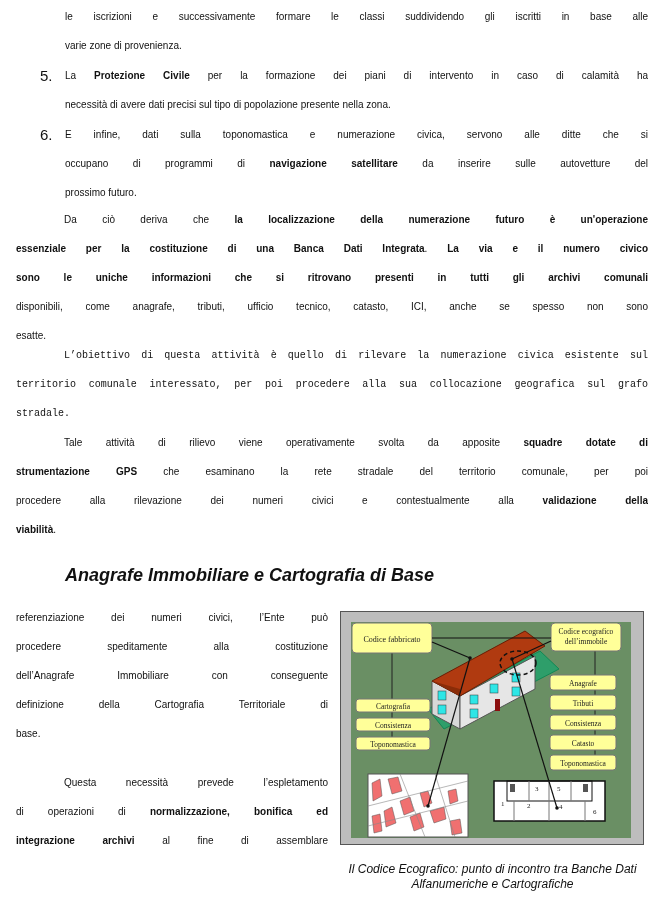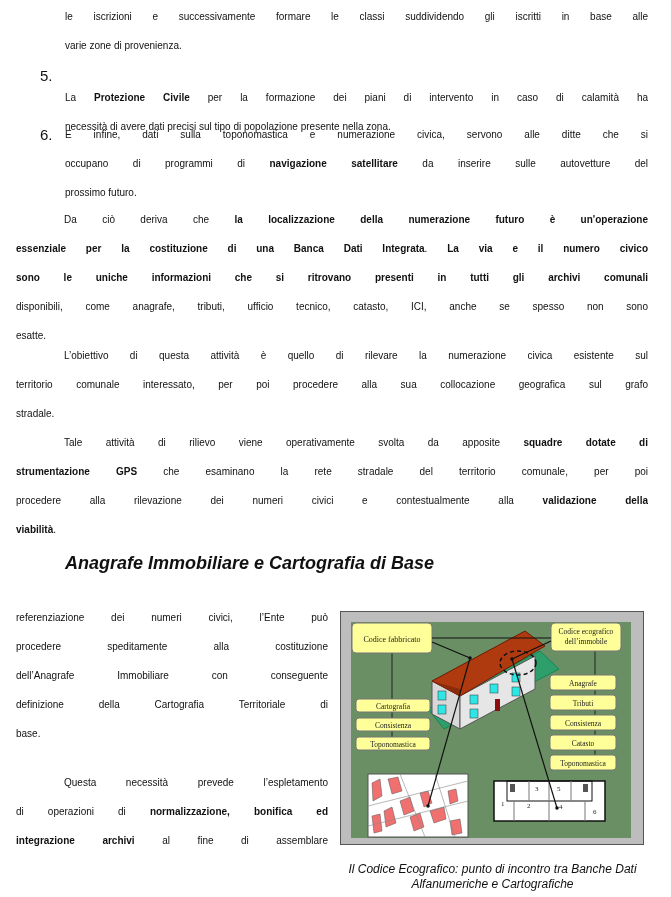--- a/index.html
+++ b/index.html
@@ -3,54 +3,54 @@
 <meta charset="utf-8">
 <style>
   html, body { margin: 0; padding: 0; background: #ffffff; }
   body { width: 671px; height: 897px; position: relative; overflow: hidden;
          font-family: "Liberation Sans", sans-serif; color: #111; }
   .p { position: absolute; font-size: 10px; line-height: 29px; text-align: justify; }
   .p b { font-weight: bold; }
   .line { display: block; white-space: nowrap; }
   .just { display: block; text-align: justify; text-align-last: justify; white-space: normal; height: 29px; overflow: hidden; }
   .num { position: absolute; left: 40px; font-size: 15px; line-height: 29px; }
-  .heading { position: absolute; left: 65px; top: 553px; font-size: 18px; font-weight: bold; font-style: italic; }
+  .heading { position: absolute; left: 65px; top: 565px; font-size: 18px; font-weight: bold; font-style: italic; }
   .caption { position: absolute; left: 340px; top: 862px; width: 305px; text-align: center; font-size: 12px; font-style: italic; line-height: 15px; }
   .figure { position: absolute; left: 340px; top: 611px; width: 304px; height: 234px; }
 </style>
 </head>
 <body>
 
 <div class="p" style="left:65px; top:2px; width:583px;">
   <span class="just">le iscrizioni e successivamente formare le classi suddividendo gli iscritti in base alle</span>
   <span class="line">varie zone di provenienza.</span>
 </div>
 
 <div class="num" style="top:61px;">5.</div>
-<div class="p" style="left:65px; top:61px; width:583px;margin-top:22px;">
+<div class="p" style="left:65px; top:61px; width:583px;">
   <span class="just"><span>La </span><b>Protezione Civile</b><span> per la formazione dei piani di intervento in caso di calamità ha</span></span>
   <span class="line">necessità di avere dati precisi sul tipo di popolazione presente nella zona.</span>
 </div>
 
 <div class="num" style="top:120px;">6.</div>
 <div class="p" style="left:65px; top:120px; width:583px;">
   <span class="just">E infine, dati sulla toponomastica e numerazione civica, servono alle ditte che si</span>
   <span class="just"><span>occupano di programmi di </span><b>navigazione satellitare</b><span> da inserire sulle autovetture del</span></span>
   <span class="line">prossimo futuro.</span>
 </div>
 
 <div class="p" style="left:16px; top:205px; width:632px;">
   <span class="just" style="padding-left:48px;"><span>Da ciò deriva che </span><b>la localizzazione della numerazione futuro è un'operazione</b></span>
   <span class="just"><b>essenziale per la costituzione di una Banca Dati Integrata</b><span>. </span><b>La via e il numero civico</b></span>
   <span class="just"><b>sono le uniche informazioni che si ritrovano presenti in tutti gli archivi comunali</b></span>
   <span class="just">disponibili, come anagrafe, tributi, ufficio tecnico, catasto, ICI, anche se spesso non sono</span>
   <span class="line">esatte.</span>
 </div>
 
-<div class="p" style="left:16px; top:341px; width:632px;">
+<div class="p" style="left:16px; top:341px; width:632px;font-family:Liberation Mono, monospace;">
   <span class="just" style="padding-left:48px;">L’obiettivo di questa attività è quello di rilevare la numerazione civica esistente sul</span>
   <span class="just">territorio comunale interessato, per poi procedere alla sua collocazione geografica sul grafo</span>
   <span class="line">stradale.</span>
 </div>
 
 <div class="p" style="left:16px; top:428px; width:632px;">
   <span class="just" style="padding-left:48px;"><span>Tale attività di rilievo viene operativamente svolta da apposite </span><b>squadre dotate di</b></span>
   <span class="just"><b>strumentazione GPS</b><span> che esaminano la rete stradale del territorio comunale, per poi</span></span>
   <span class="just"><span>procedere alla rilevazione dei numeri civici e contestualmente alla </span><b>validazione della</b></span>
   <span class="line"><b>viabilità</b><span>.</span></span>

